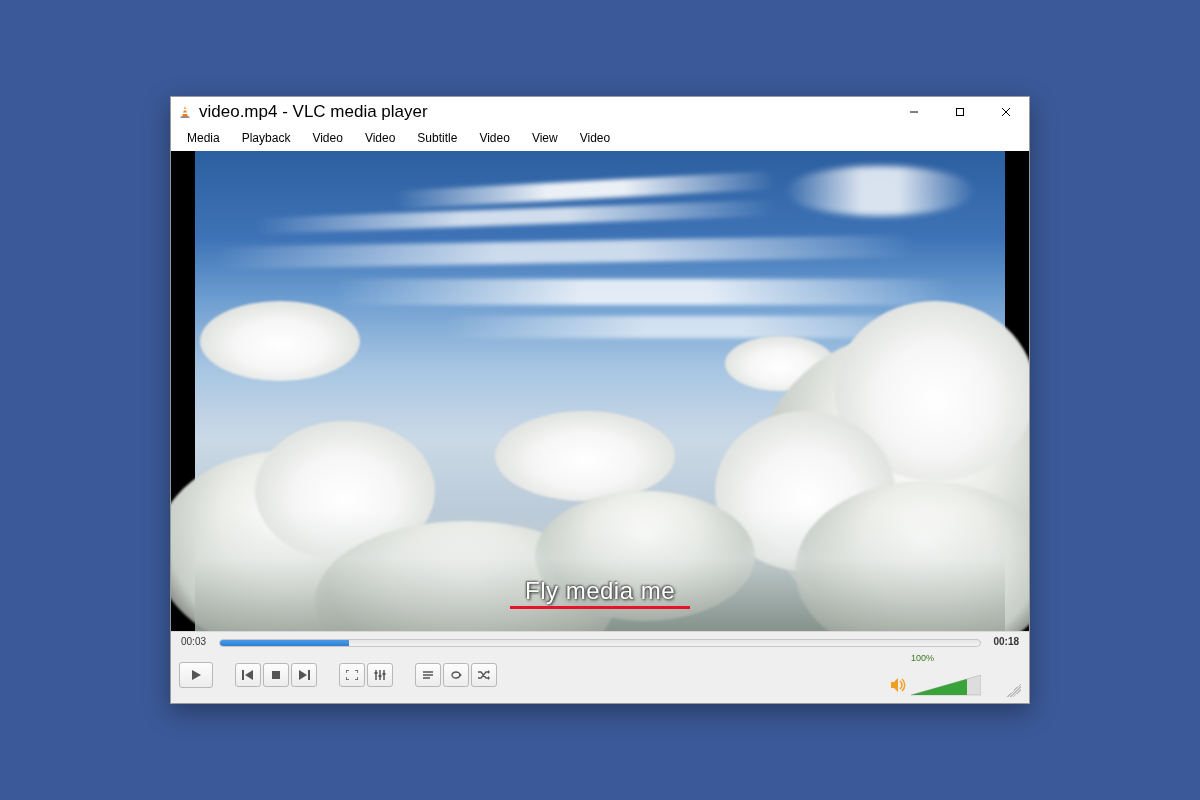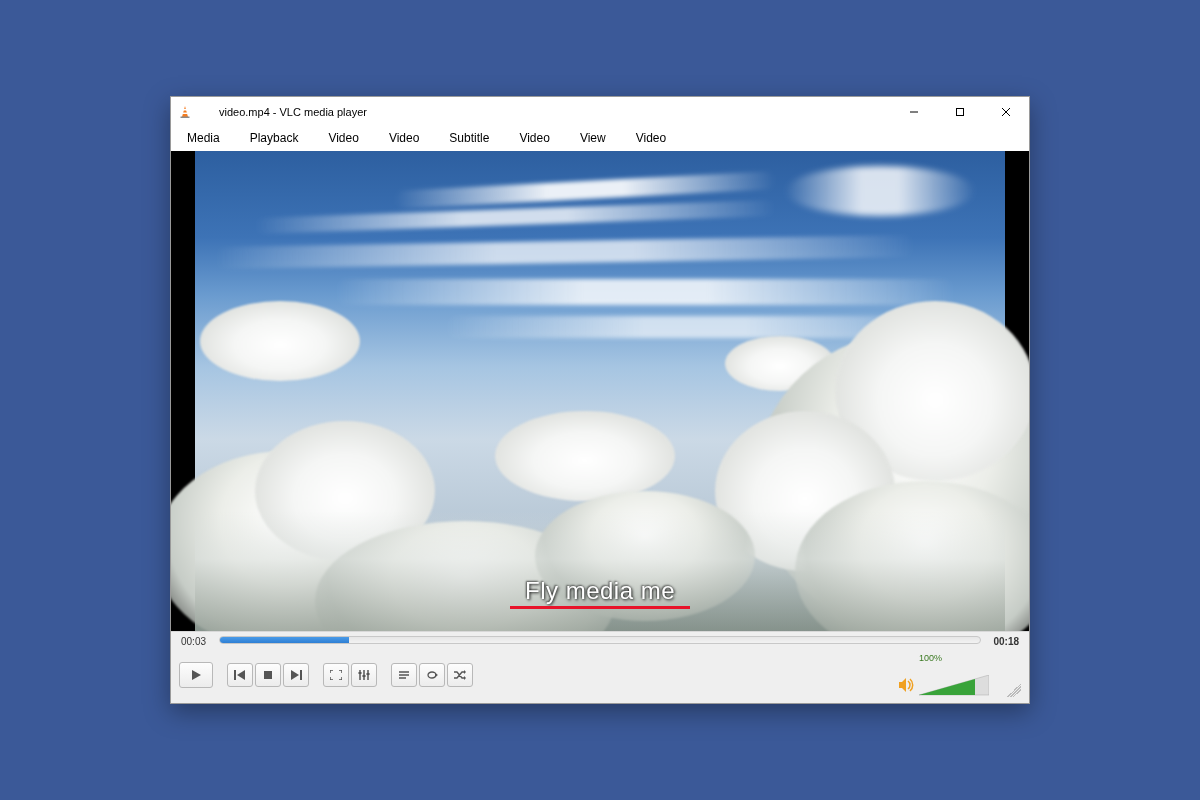--- a/index.html
+++ b/index.html
@@ -27,32 +27,32 @@
     display: flex;
     align-items: center;
     padding: 0 0 0 6px;
     background: #fff;
   }
   .app-icon {
     width: 16px; height: 16px;
     margin-right: 6px;
     display: inline-flex; align-items: center; justify-content: center;
   }
-  .title-text { font-size: 11px; color: #000; flex: 0 0 auto; margin-left: 20px; }
+  .title-text { font-size: 17px; color: #000; flex: 0 0 auto; }
   .title-spacer { flex: 1; }
   .win-controls { display: flex; height: 100%; }
   .win-btn {
     width: 46px; height: 100%;
     display: flex; align-items: center; justify-content: center;
     cursor: default;
   }
   
   .menubar {
     display: flex;
-    gap: 10px;
+    gap: 2px;
     padding: 2px 4px 4px 6px;
     background: #fff;
   }
   .menu-item {
     padding: 2px 10px;
     font-size: 12px;
     cursor: default;
   }
   
   .video-area {
@@ -108,21 +108,21 @@
     bottom: 22px;
     left: 50%;
     transform: translateX(-50%);
     width: 180px;
     height: 3px;
     background: #e8132a;
   }
   
   .seek-row {
     display: flex;
-    align-items: flex-start;
+    align-items: flex-end;
     gap: 8px;
     padding: 4px 10px 2px 10px;
     background: #efefef;
     border-top: 1px solid #d8d8d8;
   }
   .time-label { font-size: 10px; color: #333; width: 30px; }
   .time-label.right { text-align: right; font-weight: bold; }
   .seek-track {
     flex: 1;
     height: 8px;
@@ -137,21 +137,21 @@
     left: 0; top: 0; bottom: 0;
     background: linear-gradient(#4a9be8,#2e7fd4);
     border-radius: 4px 0 0 4px;
   }
   
   .controls-row {
     display: flex;
     align-items: center;
     padding: 4px 8px 6px 8px;
     background: #efefef;
-    gap: 14px;
+    gap: 22px;
   }
   .ctrl-btn {
     height: 24px;
     min-width: 26px;
     padding: 0 4px;
     background: linear-gradient(#fdfdfd,#ececec);
     border: 1px solid #b8b8b8;
     border-radius: 3px;
     display: inline-flex;
     align-items: center;

